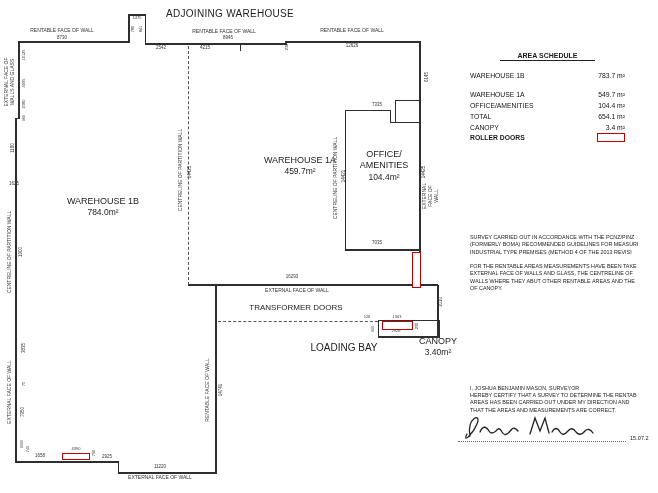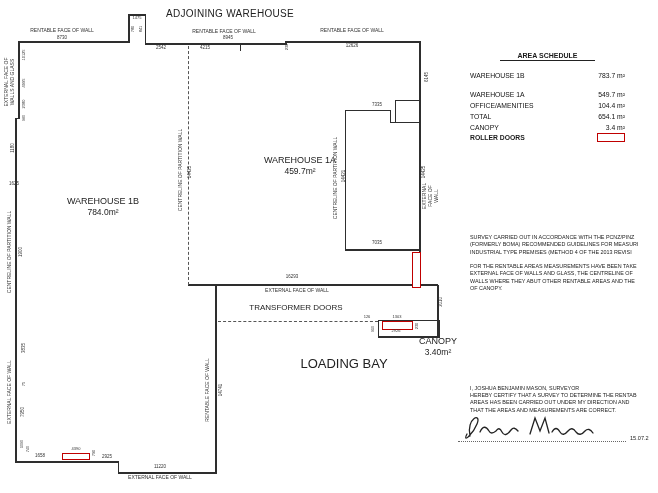--- a/index.html
+++ b/index.html
@@ -87,24 +87,29 @@
     <div class="room" style="left:103px;top:207px;font-size:9px;">
       <div>WAREHOUSE 1B</div>
       <div style="font-size:8.5px;">784.0m²</div>
     </div>
 
     <div class="room" style="left:300px;top:166px;font-size:9px;">
       <div>WAREHOUSE 1A</div>
       <div style="font-size:8.5px;">459.7m²</div>
     </div>
 
+    <div class="room" style="left:384px;top:166px;font-size:9px;">
+      <div>OFFICE/</div>
+      <div>AMENITIES</div>
+      <div style="font-size:8.5px;">104.4m²</div>
+    </div>
 
     <div class="room" style="left:296px;top:308px;font-size:8px;">TRANSFORMER DOORS</div>
 
-    <div class="room" style="left:344px;top:348px;font-size:13px;margin-top:16px;">LOADING BAY</div>
+    <div class="room" style="left:344px;top:348px;font-size:10px;">LOADING BAY</div>
 
     <div class="room" style="left:438px;top:347px;font-size:9px;">
       <div>CANOPY</div>
       <div style="font-size:8.5px;">3.40m²</div>
     </div>
 
   <span class="dim" style="left: 62px; top: 31px;">RENTABLE FACE OF WALL</span>
       <span class="dim" style="left: 62px; top: 38px; font-size: 4.5px;">8730</span>
       <span class="dim" style="left: 137px; top: 18px; font-size: 4px;">1475</span>
       <span class="dim rot" style="left: 133px; top: 29px; font-size: 4px;">780</span>

